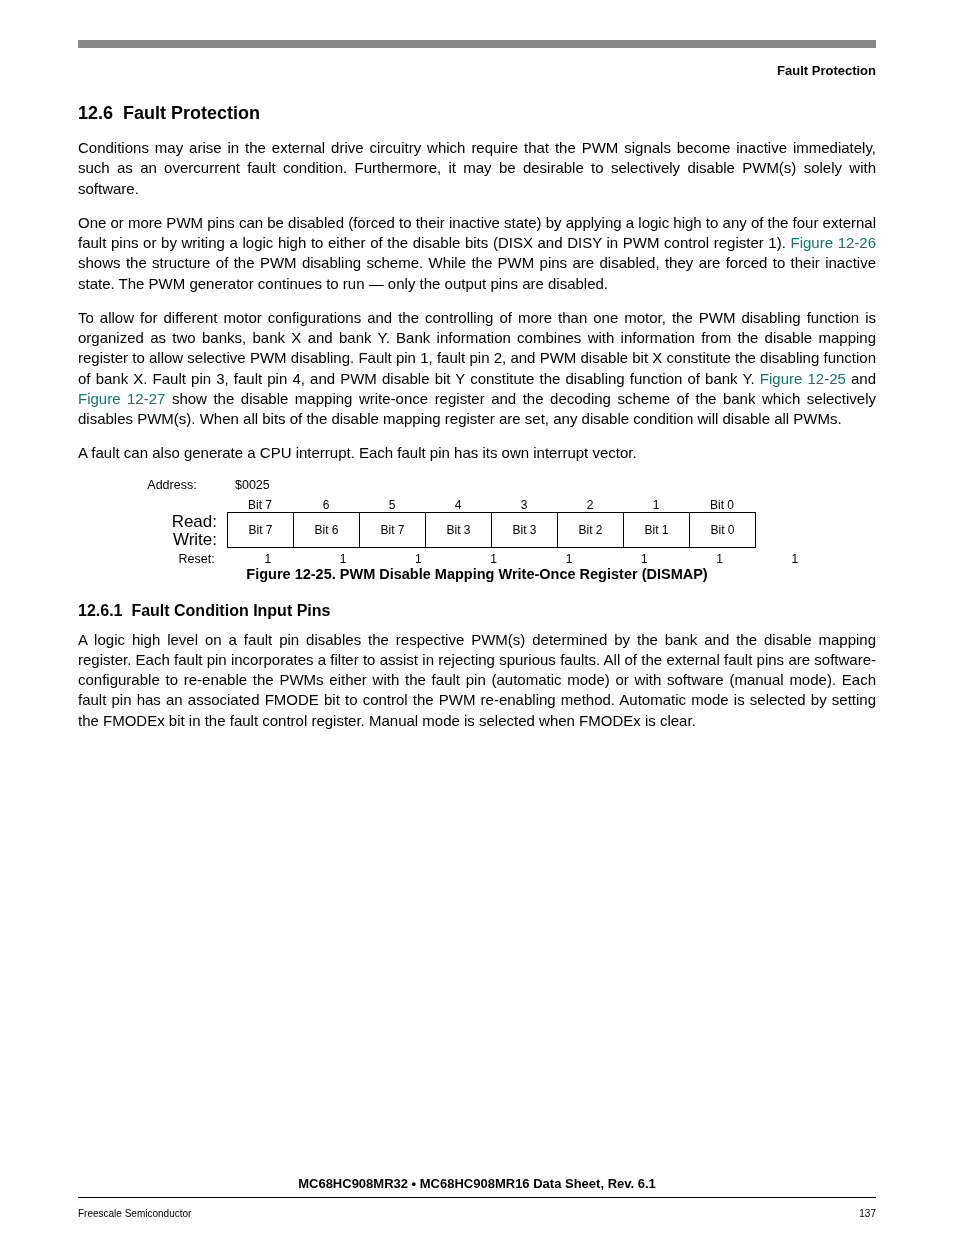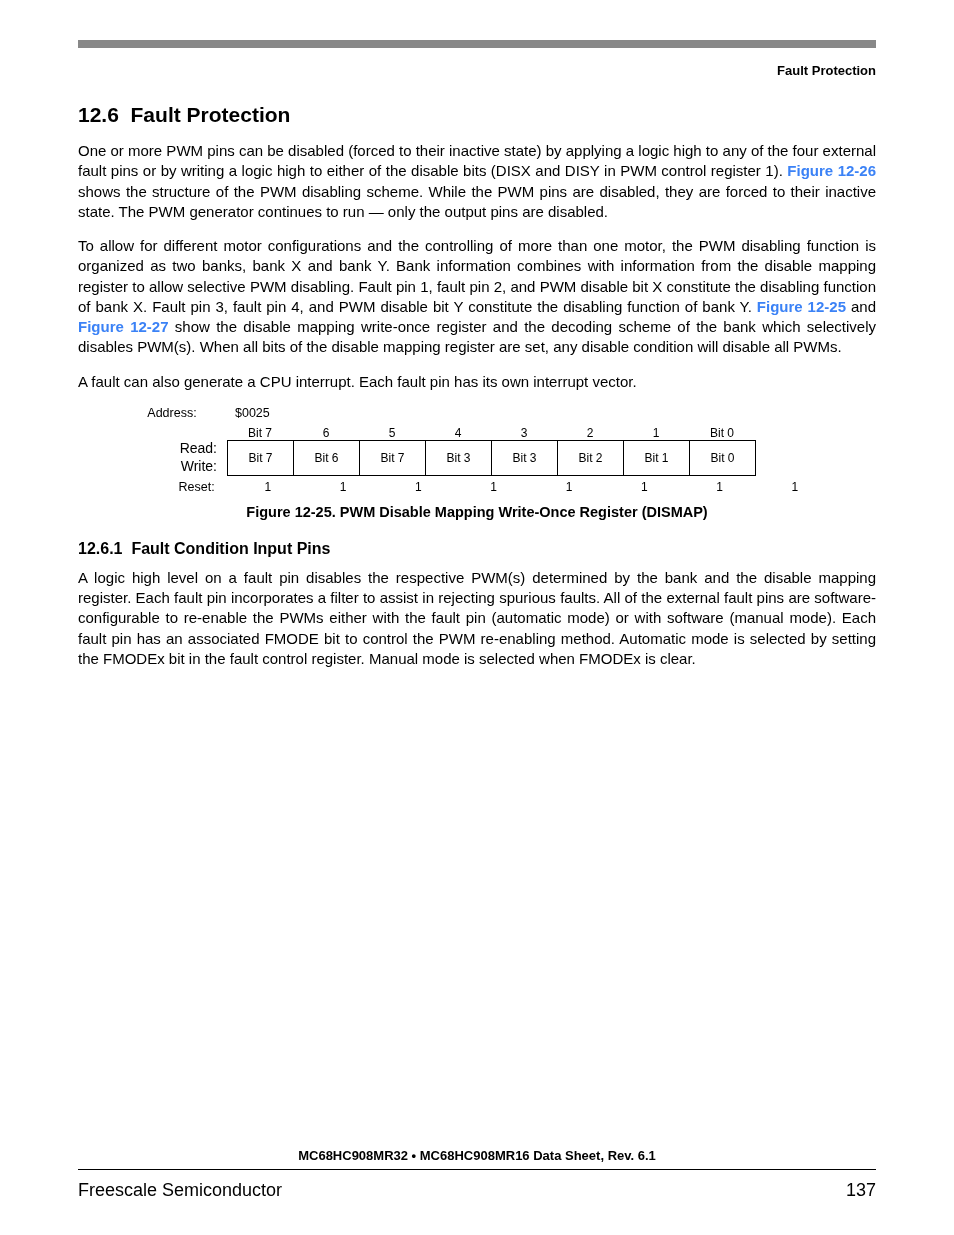--- a/index.html
+++ b/index.html
@@ -21,39 +21,38 @@
       background: #888;
       margin-bottom: 15px;
     }
     .header-text {
       text-align: right;
       font-size: 13px;
       font-weight: bold;
       margin-bottom: 25px;
     }
     h2.section-title {
-      font-size: 21px;
+      font-size: 18px;
       font-weight: bold;
       margin: 0 0 14px 0;
     }
     h3.subsection-title {
       font-size: 16px;
       font-weight: bold;
       margin: 20px 0 10px 0;
     }
     p {
       font-size: 15px;
       line-height: 1.35;
       margin: 0 0 14px 0;
       text-align: justify;
     }
     a.link {
-      color: #3b82f6;
+      color: #0f766e;
       text-decoration: none;
-      font-weight: bold;
     }
     .register-block {
       margin: 14px auto 10px auto;
       width: 700px;
     }
     .reg-row {
       display: flex;
       align-items: center;
       font-size: 12.5px;
     }
@@ -79,21 +78,21 @@
       display: flex;
       align-items: stretch;
     }
     .bit-labels {
       display: flex;
       flex-direction: column;
       justify-content: space-around;
       width: 90px;
       text-align: right;
       padding-right: 10px;
-      font-size: 14px;
+      font-size: 17px;
     }
     .bit-labels div {
       height: 17px;
     }
     .bit-cells {
       display: flex;
       border-top: 1px solid #000;
       border-bottom: 1px solid #000;
       border-left: 1px solid #000;
     }
@@ -113,54 +112,54 @@
     }
     .reset-row .cell {
       width: 66px;
       text-align: center;
       font-size: 12px;
     }
     .figure-caption {
       text-align: center;
       font-weight: bold;
       font-size: 14.5px;
-      margin-top: 10px;
     }
     .footer {
       position: absolute;
-      bottom: 34px;
+      bottom: 16px;
       left: 78px;
       right: 78px;
     }
     .footer-title {
       text-align: center;
       font-weight: bold;
       font-size: 13px;
       border-bottom: 1px solid #000;
       padding-bottom: 6px;
       margin-bottom: 10px;
     }
     .footer-row {
       display: flex;
       justify-content: space-between;
-      font-size: 18px;
+      font-size: 10px;
       align-items: center;
     }
   </style>
 </head>
 <body>
 
 <div class="page">
   <div class="header-line"></div>
   <div class="header-text">Fault Protection</div>
 
   <h2 class="section-title">
     <span>12.6</span>&nbsp;&nbsp;<span>Fault Protection</span>
   </h2>
 
+  <p>Conditions may arise in the external drive circuitry which require that the PWM signals become inactive immediately, such as an overcurrent fault condition. Furthermore, it may be desirable to selectively disable PWM(s) solely with software.</p>
 
   <p>
     <span>One or more PWM pins can be disabled (forced to their inactive state) by applying a logic high to any of the four external fault pins or by writing a logic high to either of the disable bits (DISX and DISY in PWM control register 1). </span><a class="link">Figure 12-26</a><span> shows the structure of the PWM disabling scheme. While the PWM pins are disabled, they are forced to their inactive state. The PWM generator continues to run — only the output pins are disabled.</span>
   </p>
 
   <p>
     <span>To allow for different motor configurations and the controlling of more than one motor, the PWM disabling function is organized as two banks, bank X and bank Y. Bank information combines with information from the disable mapping register to allow selective PWM disabling. Fault pin 1, fault pin 2, and PWM disable bit X constitute the disabling function of bank X. Fault pin 3, fault pin 4, and PWM disable bit Y constitute the disabling function of bank Y. </span><a class="link">Figure 12-25</a><span> and </span><a class="link">Figure 12-27</a><span> show the disable mapping write-once register and the decoding scheme of the bank which selectively disables PWM(s). When all bits of the disable mapping register are set, any disable condition will disable all PWMs.</span>
   </p>
 
   <p>A fault can also generate a CPU interrupt. Each fault pin has its own interrupt vector.</p>

